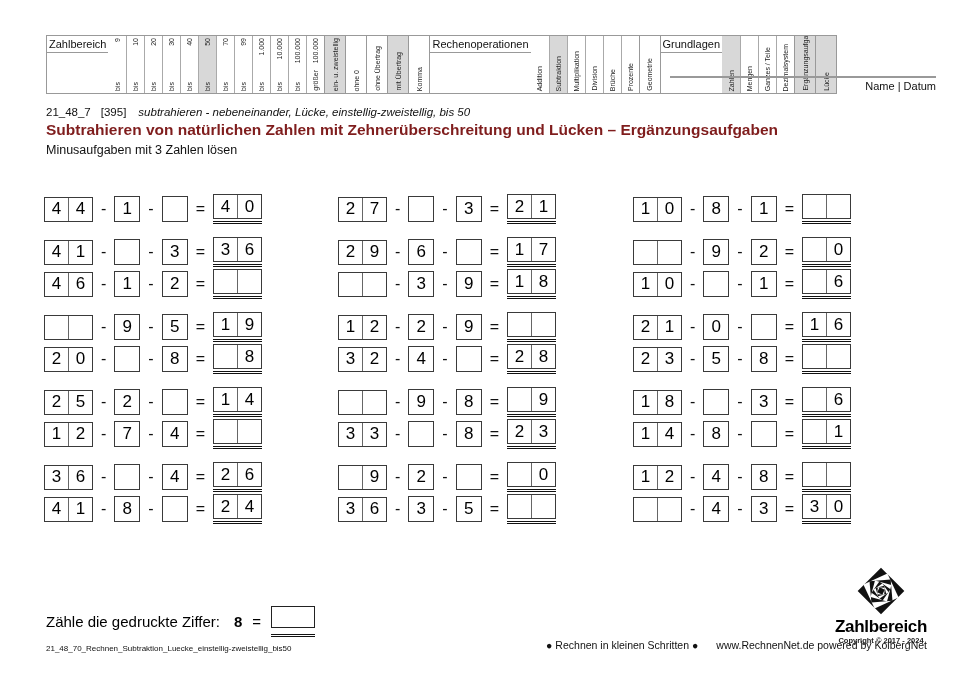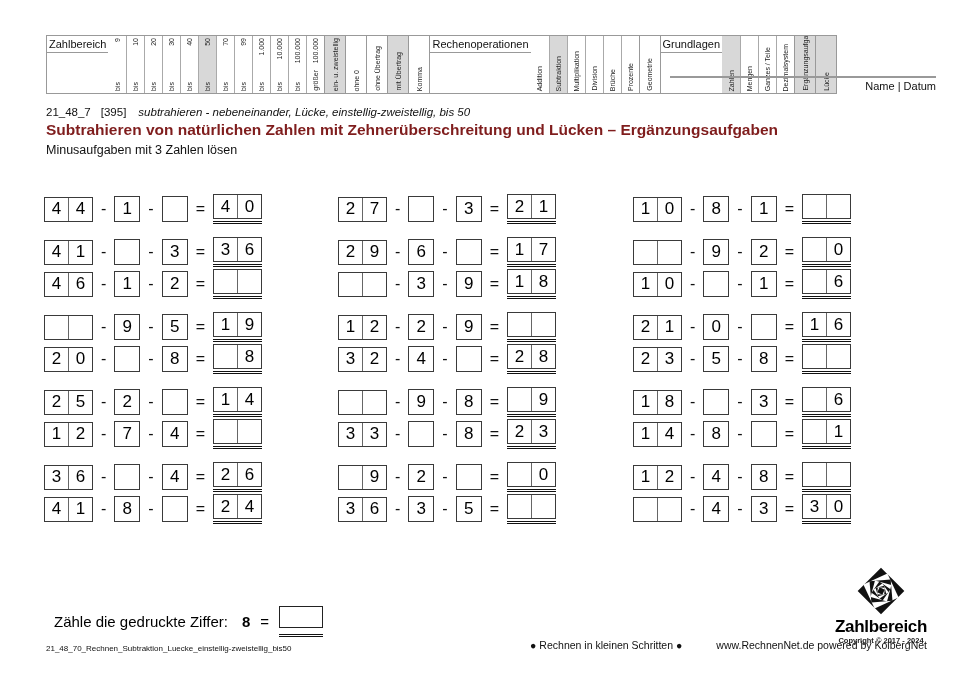--- a/index.html
+++ b/index.html
@@ -36,29 +36,29 @@
   .eq.first{margin-top:0;} .eq.gbig{margin-top:17px;}
   .pair{display:flex;border:1.5px solid #3a3a3a;background:#fff;}
   .pair .cell{width:23px;height:23px;display:flex;align-items:center;justify-content:center;
     font-size:17px;}
   .pair .cell + .cell{border-left:1px solid #666;}
   .sbox{width:26px;height:26px;box-sizing:border-box;border:1.5px solid #3a3a3a;display:flex;
     align-items:center;justify-content:center;font-size:17px;background:#fff;}
   .op{margin:0 8px;font-size:16px;color:#111;}
   .reswrap{border-bottom:3px double #111;padding-bottom:2px;}
   
-  .count-task{position:absolute;left:54px;top:606px;display:flex;align-items:center;justify-content:space-between;}
+  .count-task{position:absolute;left:46px;top:606px;display:flex;align-items:center;justify-content:space-between;}
   .count-label{font-size:15px;}
   .count-digit{font-size:15px;font-weight:bold;margin-left:14px;}
   .count-eq{font-size:15px;margin:0 10px;}
   .count-box{width:44px;height:22px;box-sizing:border-box;border:1.5px solid #222;background:#fff;}
   
   .file-name{position:absolute;left:46px;top:644px;font-size:8px;color:#111;}
   .footer-right{position:absolute;right:36px;top:639px;font-size:10.5px;color:#111;
-    display:flex;gap:34px;white-space:nowrap;}
+    display:flex;gap:18px;white-space:nowrap;}
   
   .logo{position:absolute;right:30px;top:566px;width:104px;text-align:center;}
   .logo svg{display:block;margin:0 auto;}
   .logo-name{font-size:17px;font-weight:bold;line-height:1;margin-top:2px;letter-spacing:-0.3px;}
   .logo-copy{font-size:7.5px;font-weight:bold;color:#222;margin-top:1px;}
 </style>
 </head>
 <body>
 
 <div class="filter-bar" id="filter-bar">

